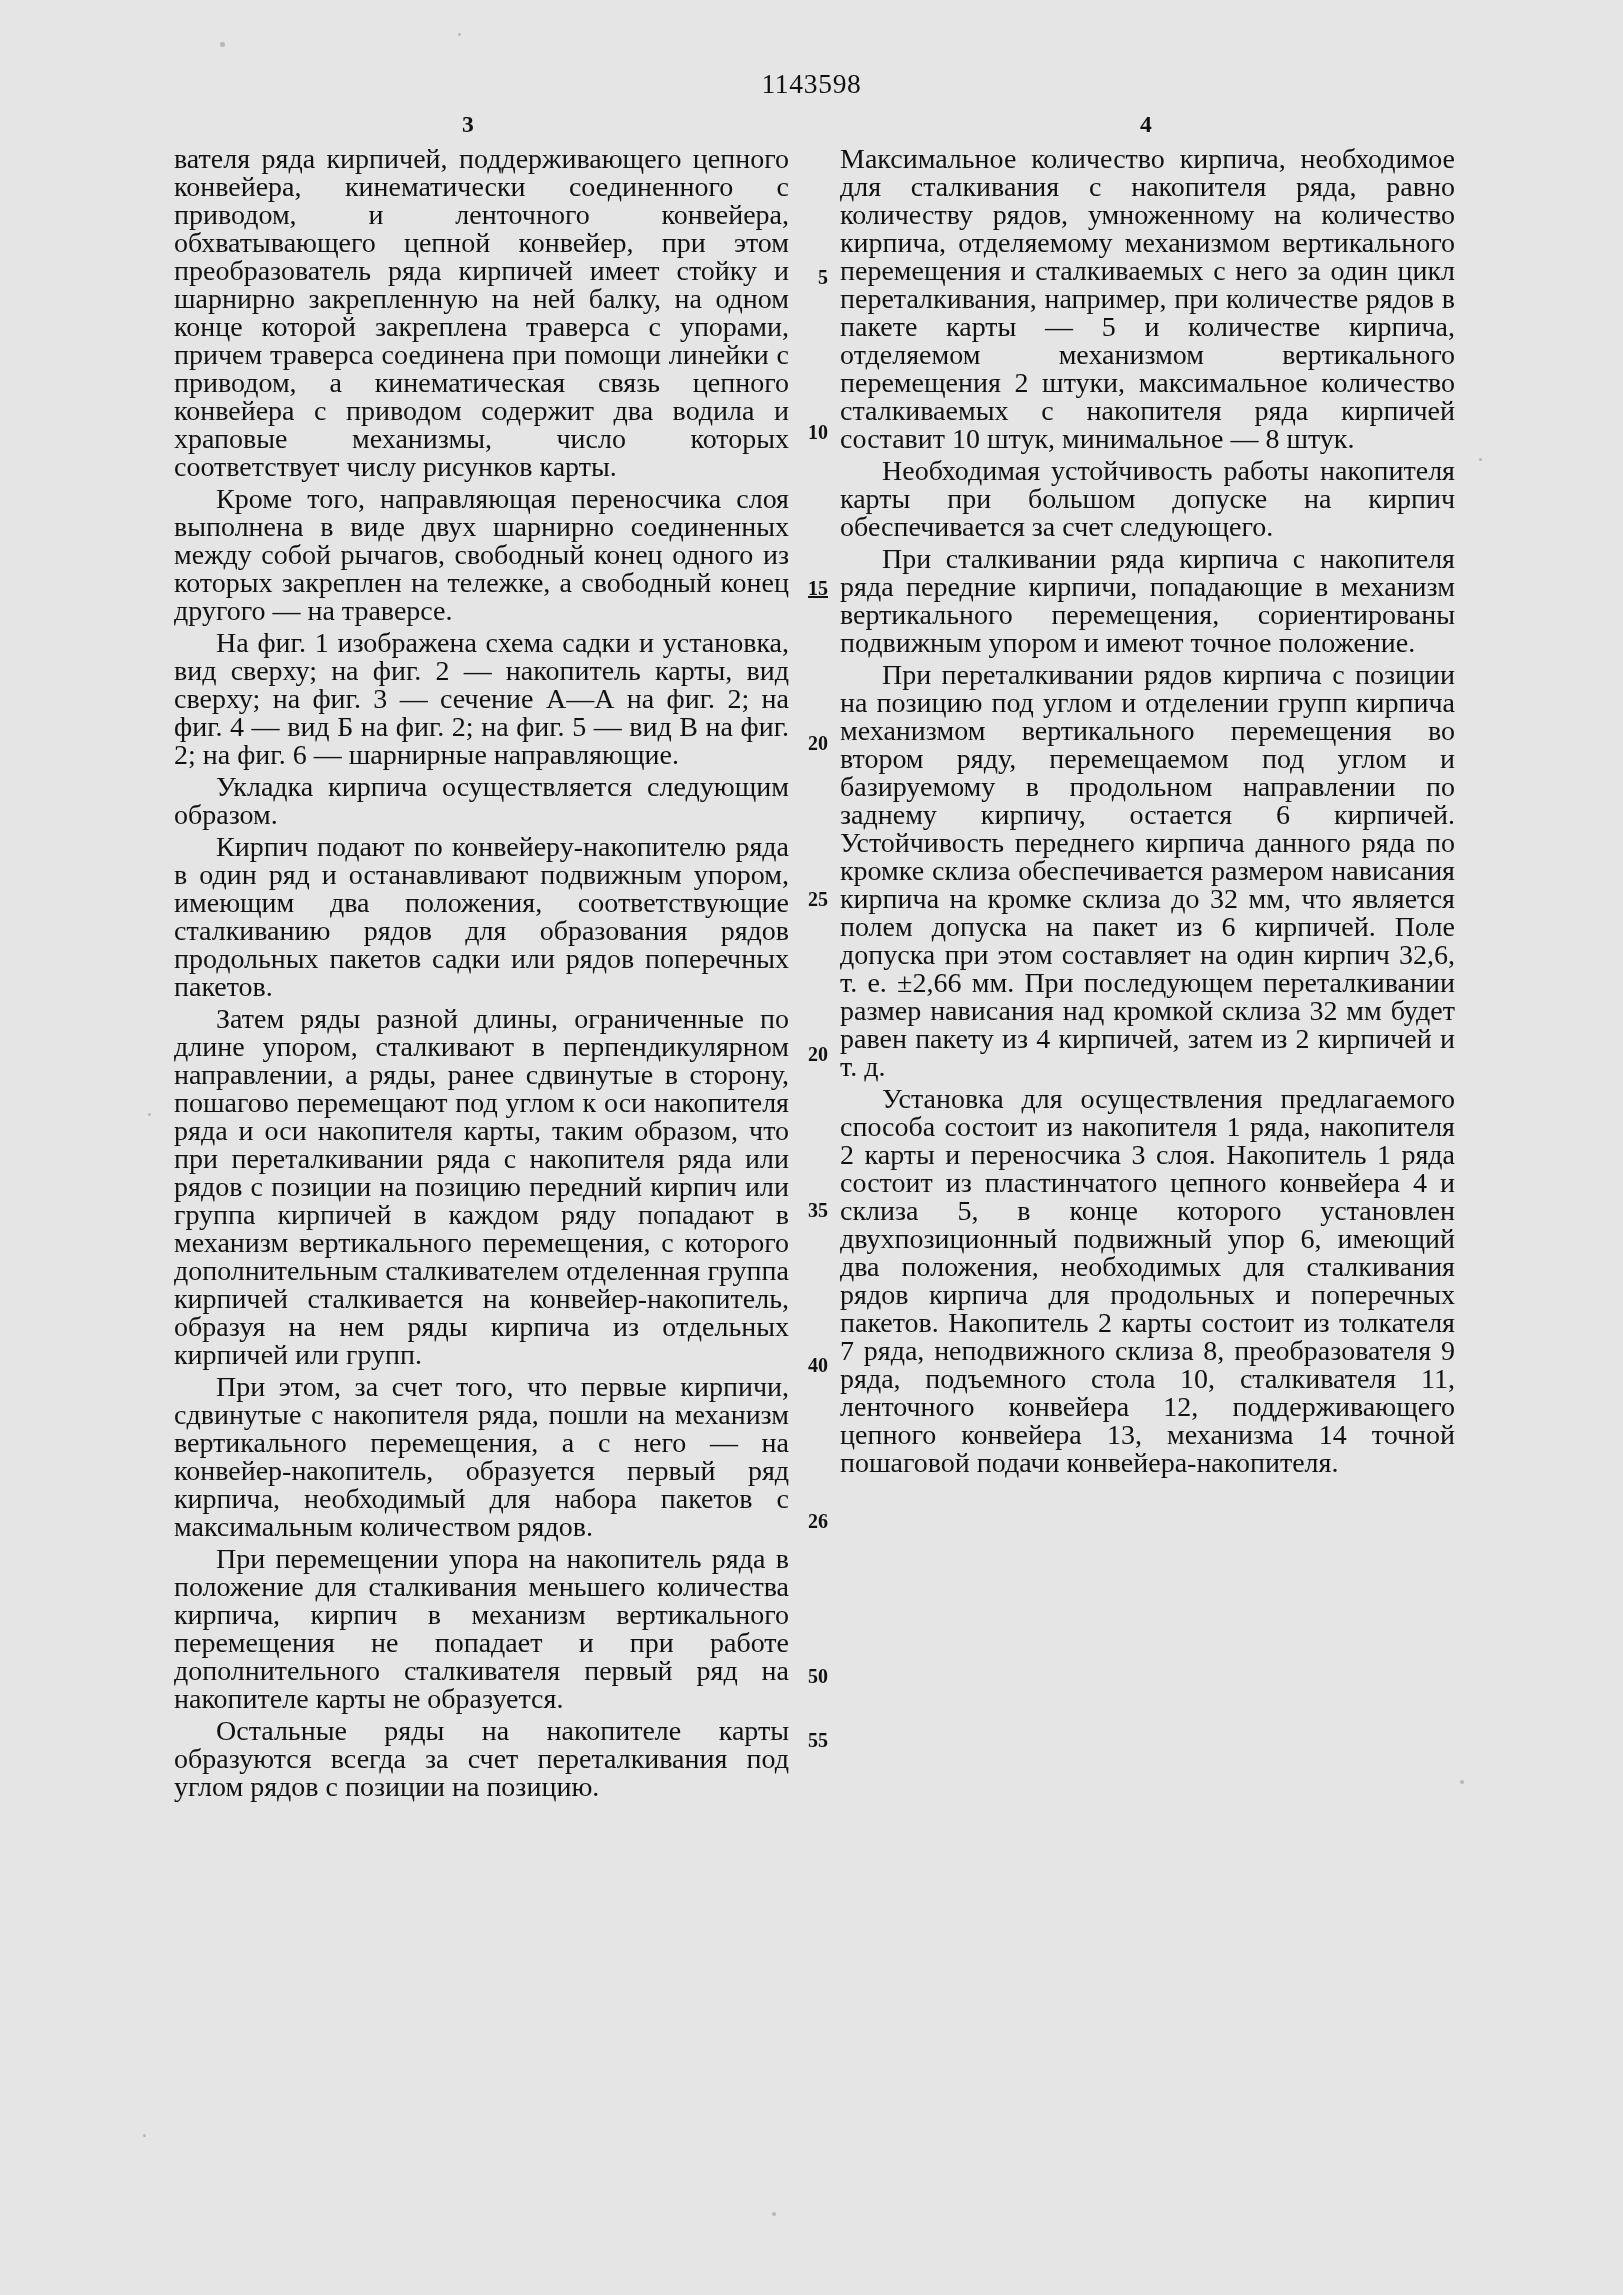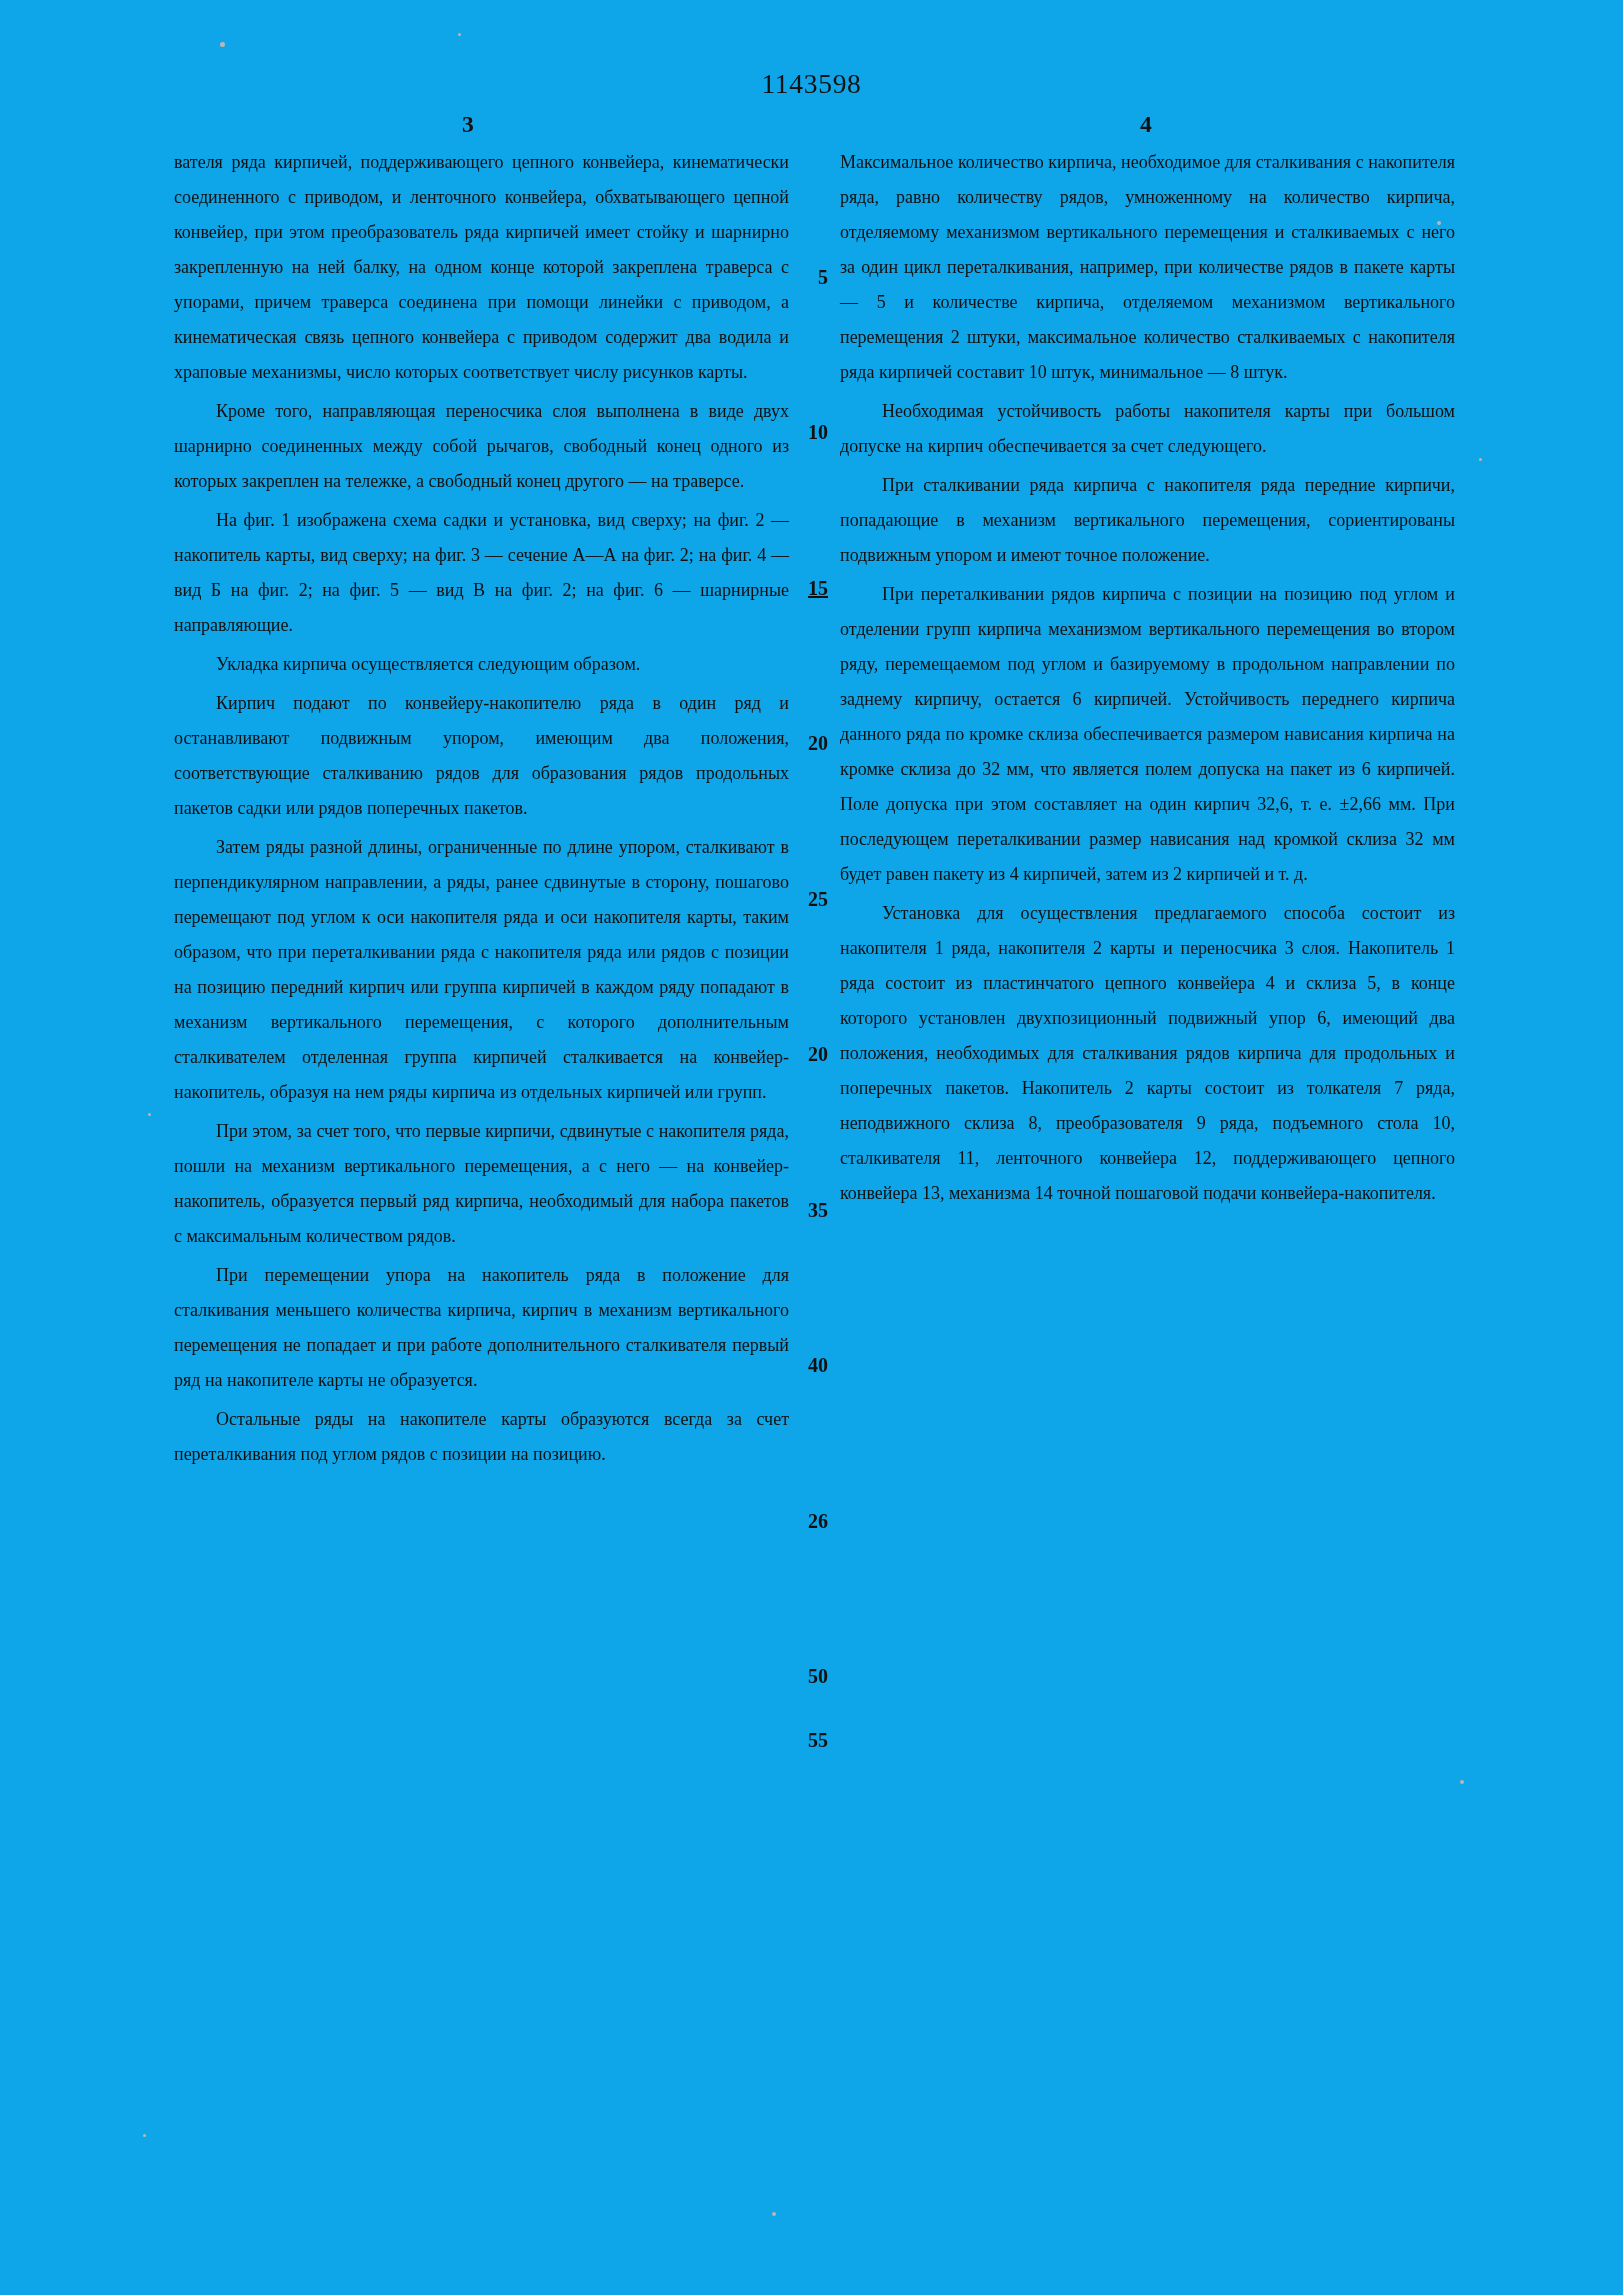--- a/index.html
+++ b/index.html
@@ -4,21 +4,21 @@
 <style>
   html, body {
     margin: 0;
     padding: 0;
     background: #ffffff;
   }
   .page {
     position: relative;
     width: 1623px;
     height: 2295px;
-    background: #0ea5e9;
+    background: #e5e5e5;
     font-family: "Liberation Serif", serif;
     color: #111111;
     overflow: hidden;
   }
   .doc-number {
     position: absolute;
     top: 68px;
     left: 0;
     width: 100%;
     text-align: center;
@@ -40,22 +40,22 @@
     width: 1283px;
     display: flex;
     gap: 51px;
   }
   .col {
     width: 615px;
     position: relative;
   }
   .col p {
     margin: 0;
-    font-size: 18px;
-    line-height: 35px;
+    font-size: 28px;
+    line-height: 28px;
     text-align: justify;
     text-justify: inter-word;
     text-indent: 42px;
     hyphens: manual;
   }
   .col p.noindent { text-indent: 0; }
   .col p + p { margin-top: 4px; }
 
   
   .linenums {

